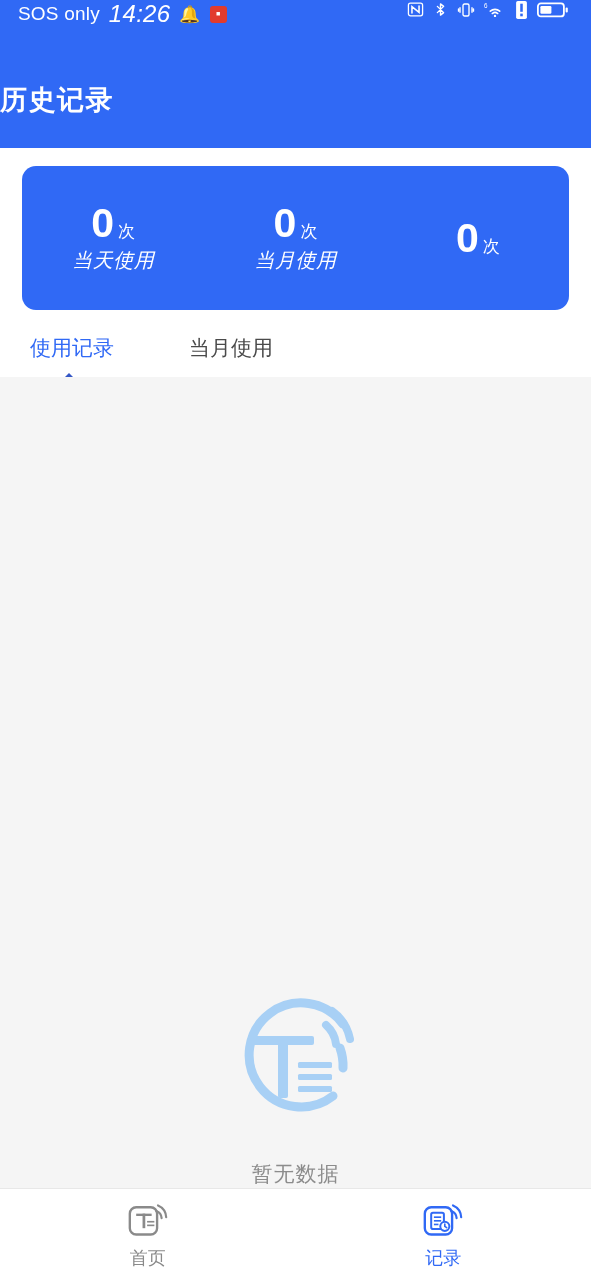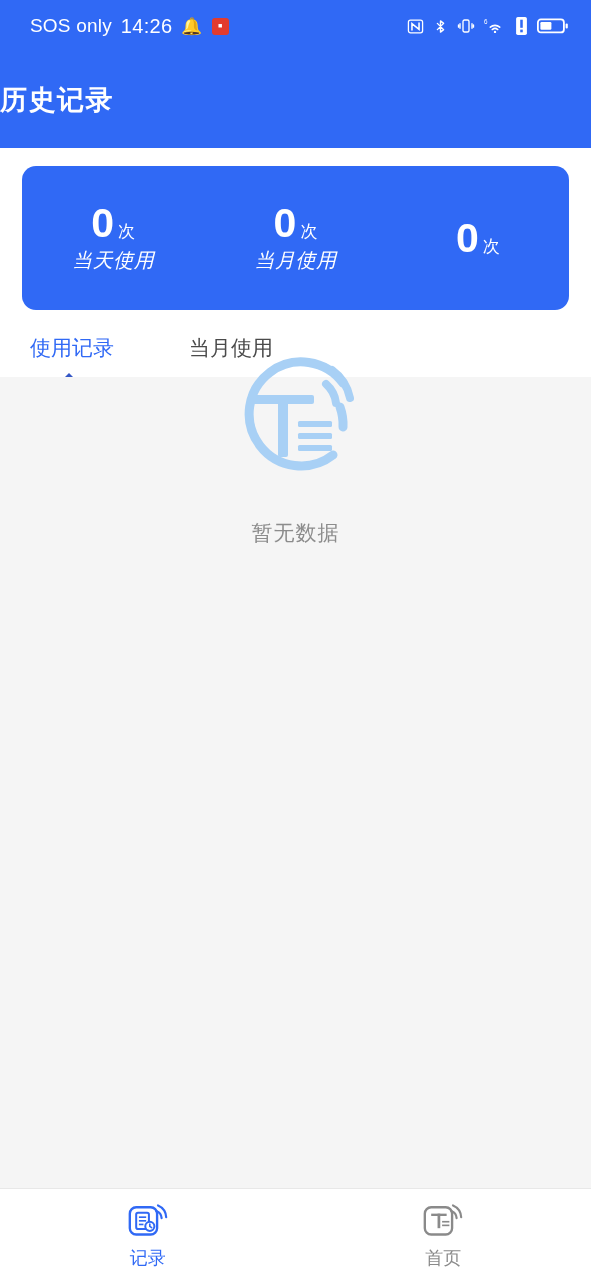--- a/index.html
+++ b/index.html
@@ -9,26 +9,26 @@
     background:#ffffff; overflow:hidden;
   }
   .phone {
     position:relative; width:591px; height:1280px;
     background:#ffffff; display:flex; flex-direction:column;
   }
 
   
   .statusbar {
     height:52px; background:#3069f5; color:#ffffff;
-    display:flex; align-items:center; justify-content:space-between;
-    padding:0 22px 0 30px; flex:0 0 auto;
+    display:flex; align-items:flex-start; justify-content:space-between;
+    padding:0 22px 0 18px; flex:0 0 auto;
   }
   .sb-left { display:flex; align-items:center; gap:9px; }
   .sb-text { font-size:19px; letter-spacing:.2px; font-weight:400; }
-  .sb-time { font-size:20px; font-weight:500; letter-spacing:.3px; }
+  .sb-time { font-size:24px; font-weight:500; letter-spacing:.3px;font-style:italic; }
   .sb-right { display:flex; align-items:center; gap:9px; }
   .sb-ico { display:flex; align-items:center; justify-content:center; }
   .bell { font-size:17px; line-height:1; }
   .redapp {
     width:17px; height:17px; background:#e23b2e; border-radius:3px;
     display:flex; align-items:center; justify-content:center;
     font-size:7px; color:#fff; line-height:1.05; text-align:center;
     overflow:hidden; font-weight:700;
   }
 
@@ -65,21 +65,21 @@
     position:absolute; left:58px; bottom:-7px;
     width:0; height:0;
     border-left:11px solid transparent; border-right:11px solid transparent;
     border-bottom:11px solid #3457c5;
   }
 
   
   .content {
     flex:1 1 auto; background:#f5f5f5;
     display:flex; flex-direction:column; align-items:center;
-    justify-content:flex-start; position:relative;font-family:Liberation Serif, serif;
+    justify-content:flex-end; position:relative;font-family:Liberation Serif, serif;
   }
   .empty-box { display:flex; flex-direction:column; align-items:center; margin-top:-40px; }
   .empty-text { font-size:21px; color:#8c8c8c; margin-top:22px; letter-spacing:1px; }
 
   
   .bottomnav {
     height:92px; background:#ffffff; border-top:1px solid #e8e8e8;
     display:flex; align-items:center; flex:0 0 auto;
   }
   .nav-item {
@@ -195,41 +195,41 @@
         <rect x="62" y="58" width="10" height="62" rx="2" fill="#a8d0f5"></rect>
         <rect x="82" y="84" width="34" height="6" rx="1.5" fill="#a8d0f5"></rect>
         <rect x="82" y="96" width="34" height="6" rx="1.5" fill="#a8d0f5"></rect>
         <rect x="82" y="108" width="34" height="6" rx="1.5" fill="#a8d0f5"></rect>
       </svg>
       <div class="empty-text">暂无数据</div>
     </div>
   </div>
 
   <div class="bottomnav">
+    <div class="nav-item">
+      <svg class="nav-icon" viewBox="0 0 48 44">
+        <rect x="4" y="8" width="30" height="30" rx="7" fill="none" stroke="#8a8a8a" stroke-width="2.6"></rect>
+        <rect x="11" y="15" width="17" height="2.6" fill="#8a8a8a"></rect>
+        <rect x="18" y="15" width="3" height="16" fill="#8a8a8a"></rect>
+        <rect x="23" y="23" width="8" height="1.8" fill="#8a8a8a"></rect>
+        <rect x="23" y="27" width="8" height="1.8" fill="#8a8a8a"></rect>
+        <path d="M33 12a9 9 0 0 1 6 8" fill="none" stroke="#8a8a8a" stroke-width="2.4" stroke-linecap="round"></path>
+        <path d="M35 6a15 15 0 0 1 9 13" fill="none" stroke="#8a8a8a" stroke-width="2.4" stroke-linecap="round"></path>
+      </svg>
+      <span class="nav-label">首页</span>
+    </div>
     <div class="nav-item active">
       <svg class="nav-icon" viewBox="0 0 48 44">
         <rect x="4" y="8" width="30" height="30" rx="7" fill="none" stroke="#3069f5" stroke-width="2.6"></rect>
         <rect x="11" y="14" width="14" height="18" rx="2" fill="none" stroke="#3069f5" stroke-width="2.2"></rect>
         <rect x="14" y="18" width="8" height="1.8" fill="#3069f5"></rect>
         <rect x="14" y="22" width="8" height="1.8" fill="#3069f5"></rect>
         <rect x="14" y="26" width="5" height="1.8" fill="#3069f5"></rect>
         <circle cx="26" cy="29" r="5" fill="#fff" stroke="#3069f5" stroke-width="2.2"></circle>
         <path d="M26 26.4V29l2 1.4" stroke="#3069f5" stroke-width="1.8" fill="none" stroke-linecap="round"></path>
         <path d="M33 12a9 9 0 0 1 6 8" fill="none" stroke="#3069f5" stroke-width="2.4" stroke-linecap="round"></path>
         <path d="M35 6a15 15 0 0 1 9 13" fill="none" stroke="#3069f5" stroke-width="2.4" stroke-linecap="round"></path>
       </svg>
       <span class="nav-label">记录</span>
     </div>
-    <div class="nav-item">
-      <svg class="nav-icon" viewBox="0 0 48 44">
-        <rect x="4" y="8" width="30" height="30" rx="7" fill="none" stroke="#8a8a8a" stroke-width="2.6"></rect>
-        <rect x="11" y="15" width="17" height="2.6" fill="#8a8a8a"></rect>
-        <rect x="18" y="15" width="3" height="16" fill="#8a8a8a"></rect>
-        <rect x="23" y="23" width="8" height="1.8" fill="#8a8a8a"></rect>
-        <rect x="23" y="27" width="8" height="1.8" fill="#8a8a8a"></rect>
-        <path d="M33 12a9 9 0 0 1 6 8" fill="none" stroke="#8a8a8a" stroke-width="2.4" stroke-linecap="round"></path>
-        <path d="M35 6a15 15 0 0 1 9 13" fill="none" stroke="#8a8a8a" stroke-width="2.4" stroke-linecap="round"></path>
-      </svg>
-      <span class="nav-label">首页</span>
-    </div>
   </div>
 
 </div>
 
 </body></html>

